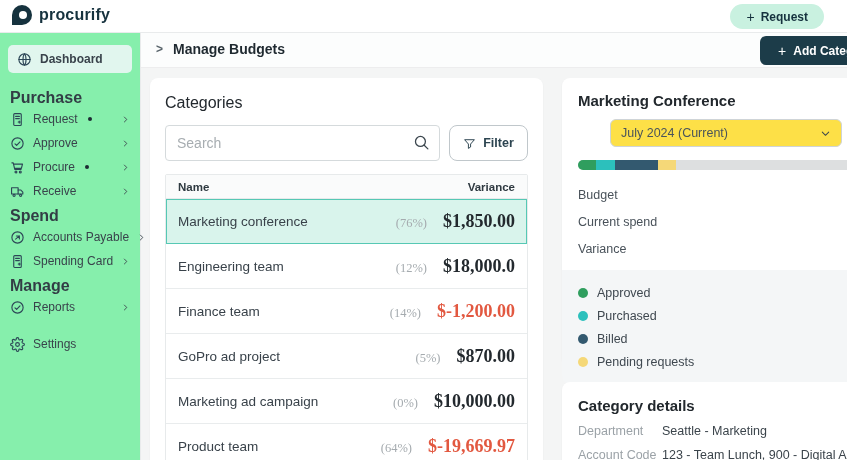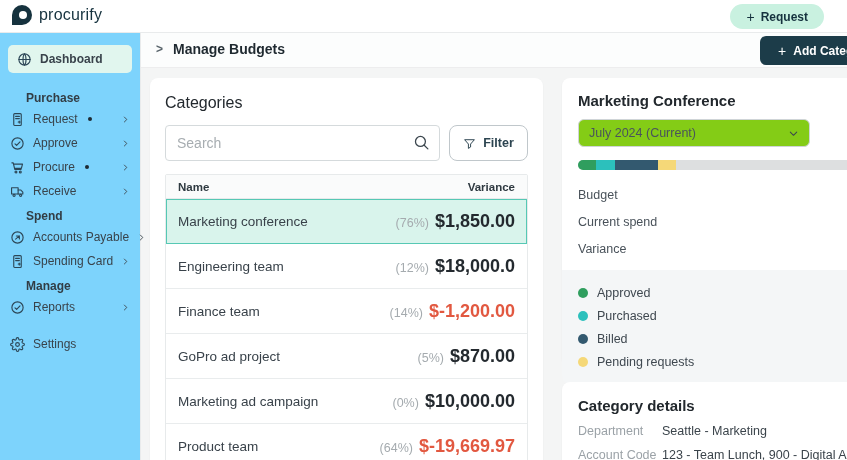--- a/index.html
+++ b/index.html
@@ -8,35 +8,35 @@
   .viewport { position:relative; width:847px; height:460px; overflow:hidden; }
 
   
   .topbar { position:absolute; left:0; top:0; width:847px; height:33px;
     background:#ffffff; border-bottom:1px solid #e9ebec; z-index:30; }
   .brand { position:absolute; left:12px; top:5px; display:flex; align-items:center; gap:7px; }
   .logo-mark { width:20px; height:20px; background:#16323e;
     border-radius:55% 55% 55% 0; position:relative; }
   .logo-mark::after { content:''; position:absolute; left:7px; top:5.5px;
     width:8px; height:8px; background:#ffffff; border-radius:50%; }
-  .logo-text { font-size:16px; font-weight:400; color:#16323e; letter-spacing:.2px; }
+  .logo-text { font-size:16px; font-weight:700; color:#16323e; letter-spacing:.2px; }
   .request-btn { position:absolute; right:23px; top:4px; height:25px; padding:0 16px;
     background:#c9f1e0; color:#16323e; border:none; border-radius:14px;
     font-size:12px; font-weight:700; display:flex; align-items:center; gap:6px; cursor:pointer;
     font-family:"Liberation Sans", sans-serif; }
   .plus-glyph { font-size:14px; font-weight:400; line-height:1; }
 
   
   .sidebar { position:absolute; left:0; top:33px; width:141px; height:427px;
-    background:#7dd3fc; border-right:1px solid #e9ebec; padding-top:12px; z-index:20; }
+    background:#86efac; border-right:1px solid #e9ebec; padding-top:12px; z-index:20; }
   .nav-pill { margin:0 8px; height:28px; background:#e1f6ee; border-radius:5px;
     display:flex; align-items:center; gap:8px; padding:0 9px; cursor:pointer; }
   .nav-pill .nav-label { font-weight:700; }
-  .nav-section-title { padding:0 26px; margin-top:16px; height:18px;
-    font-size:12px; font-weight:700; color:#323d45; display:flex; align-items:center;text-align:right; }
+  .nav-section-title { padding:0 10px; margin-top:16px; height:18px;
+    font-size:16px; font-weight:700; color:#323d45; display:flex; align-items:center;text-align:right; }
   .nav-item { height:24px; display:flex; align-items:center; gap:8px;
     padding:0 10px; cursor:pointer; }
   .nav-label { font-size:12px; color:#39434b; white-space:nowrap; }
   .nav-icon { width:15px; height:15px; flex:0 0 15px; color:#2c4656; display:flex; }
   .nav-icon svg { width:15px; height:15px; stroke:currentColor; fill:none;
     stroke-width:1.8; stroke-linecap:round; stroke-linejoin:round; }
   .nav-dot { width:4px; height:4px; border-radius:50%; background:#1d2b33; margin-left:2px; }
   .nav-chevron { margin-left:auto; width:9px; height:9px; color:#3b464e; display:flex; }
   .nav-chevron svg { width:9px; height:9px; stroke:currentColor; fill:none; stroke-width:2.4;
     stroke-linecap:round; stroke-linejoin:round; }
@@ -78,34 +78,34 @@
     stroke-linejoin:round; }
 
   .cat-table { margin-top:13px; border:1px solid #e7eaeb; border-radius:2px; }
   .thead { display:flex; justify-content:space-between; align-items:center;
     height:24px; padding:0 12px; background:#fafbfb; border-bottom:1px solid #e7eaeb; }
   .th { font-size:11.5px; font-weight:700; color:#2f3a41; }
   .trow { display:flex; justify-content:space-between; align-items:center; height:45px;
     padding:0 12px; border-bottom:1px solid #e9eced; background:#ffffff; cursor:pointer; }
   .trow.selected { background:#d9f4ec; outline:1px solid #56c8b4; outline-offset:-1px; }
   .cell-name { font-size:13.5px; color:#39424a; }
-  .cell-variance { display:flex; align-items:baseline; gap:6px; }
+  .cell-variance { display:flex; align-items:baseline; gap:16px;font-family:Liberation Serif, serif; }
   .pct { font-size:12.5px; color:#a5abaf; }
   .amt { font-size:18px; font-weight:700; color:#23292e; }
   .amt.neg { color:#e25840; }
 
   
   .budget-card { position:absolute; left:562px; top:78px; width:340px; height:287px;
     background:#ffffff; border-radius:8px; box-shadow:0 1px 2px rgba(20,40,50,.05);
     display:flex; flex-direction:column; }
   .budget-inner { padding:14px 16px 0 16px; }
   .panel-title { font-size:15px; font-weight:700; color:#22282d; }
   .period-select { margin-top:10px; width:232px; height:28px; border:1px solid #cfd4d7;
-    border-radius:6px; background:#84cc16; display:flex; align-items:center;
-    padding:0 10px; cursor:pointer; }
+    border-radius:6px; background:#fde047; display:flex; align-items:center;
+    padding:0 10px; cursor:pointer;margin-left:32px; }
   .period-label { font-size:12.5px; color:#4a545b; flex:1; }
   .select-chevron { width:11px; height:11px; color:#3b464e; display:flex; }
   .select-chevron svg { width:11px; height:11px; stroke:currentColor; fill:none;
     stroke-width:2.2; stroke-linecap:round; stroke-linejoin:round; }
   .progress-bar { margin-top:13px; height:10px; border-radius:5px; overflow:hidden;
     display:flex; background:#dddfe0; width:300px; }
   .seg { height:10px; }
   .seg-approved  { width:18px; background:#2f9e5e; }
   .seg-purchased { width:19px; background:#2cc0bc; }
   .seg-billed    { width:43px; background:#33596f; }

